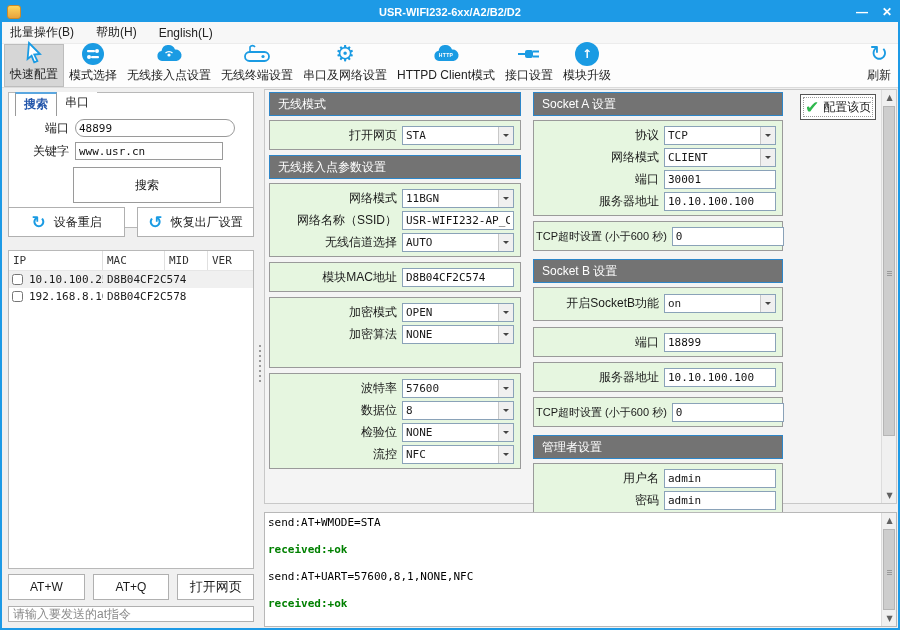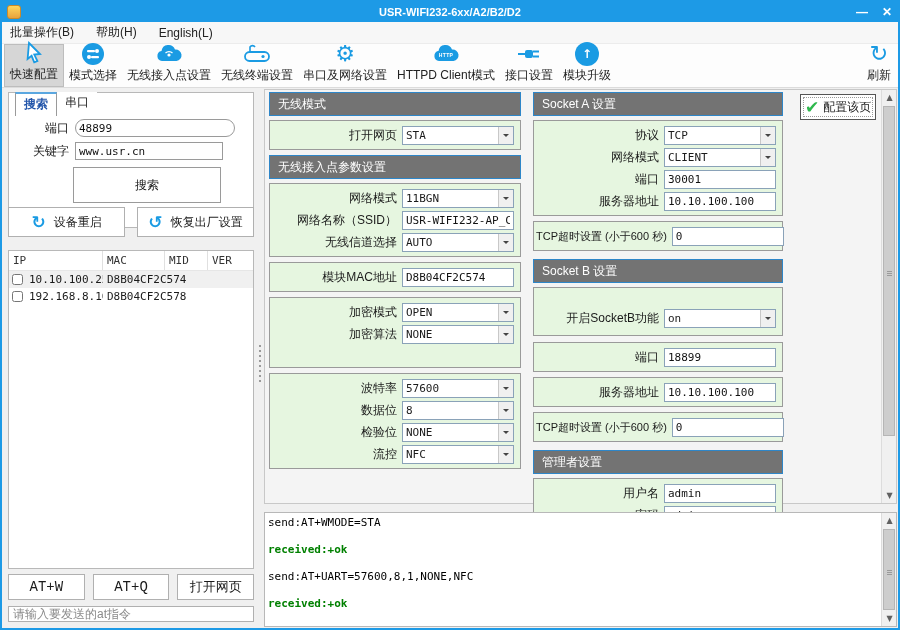--- a/index.html
+++ b/index.html
@@ -65,23 +65,23 @@
   .tbl-head { display:flex; height:20px; align-items:center; border-bottom:1px solid #e6e6e6;
               font-family:"DejaVu Sans Mono", monospace; color:#333; }
   .tbl-head > div { padding-left:4px; border-right:1px solid #e0e0e0; height:100%; line-height:20px; }
   .c-ip { width:94px; } .c-mac { width:62px; } .c-mid { width:43px; } .c-ver { width:40px; border-right:none !important; }
   .tbl-row { display:flex; height:17px; align-items:center; font-family:"DejaVu Sans Mono", monospace; }
   .tbl-row.alt { background:#f0f0f0; }
   .tbl-row .cell { padding-left:4px; white-space:nowrap; overflow:hidden; }
   .rowchk { width:11px; height:11px; margin:0 2px 0 3px; }
 
   .bottom-btns { position:absolute; left:0; top:484px; width:246px; display:flex; gap:8px; }
-  .small-btn { flex:1; height:26px; background:#fff; border:1px solid #b0b0b0; font-size:14px;
+  .small-btn { flex:1; height:26px; background:#fff; border:1px solid #b0b0b0; font-size:12px;
                display:flex; align-items:center; justify-content:center;
-               font-family:Liberation Mono, monospace; }
+               font-family:Liberation Sans, sans-serif; }
   .small-btn.cn { font-family:"Liberation Sans", sans-serif; font-size:13px; }
   .cmd-row { position:absolute; left:0; top:516px; width:246px; display:flex; gap:8px;flex-direction:column; }
   .cmd-input { flex:1; height:20px; border:1px solid #b0b0b0; padding:0 4px; font-size:12px;
                font-family:"Liberation Sans", sans-serif; color:#333; }
   .cmd-input::placeholder { color:#8a8a8a; }
   .send-btn { width:60px; height:20px; background:#fff; border:1px solid #b0b0b0; font-size:13px;
               line-height:18px; text-align:center; }
 
   
   .vsplit { position:absolute; left:254px; top:88px; width:8px; height:534px; }
@@ -389,21 +389,21 @@
         </div>
       </div>
       <div class="green-box">
         <div class="gb-row">
           <span class="gb-label small">TCP超时设置 (小于600 秒)</span>
           <input class="ginput" value="0" style="">
         </div>
       </div>
 
       <div class="sec-header" style="margin-top:8px;">Socket B 设置</div>
-      <div class="green-box" style="padding-top:19px; padding-bottom:6px;">
+      <div class="green-box" style="padding-top:4px; padding-bottom:6px;">
         <div class="gb-row">
           <span class="gb-label">开启SocketB功能</span>
           <div class="combo"><span>on</span><span class="dd"></span></div>
         </div>
       </div>
       <div class="green-box" style="margin-top:6px;">
         <div class="gb-row">
           <span class="gb-label">端口</span>
           <input class="ginput" value="18899" style="">
         </div>

